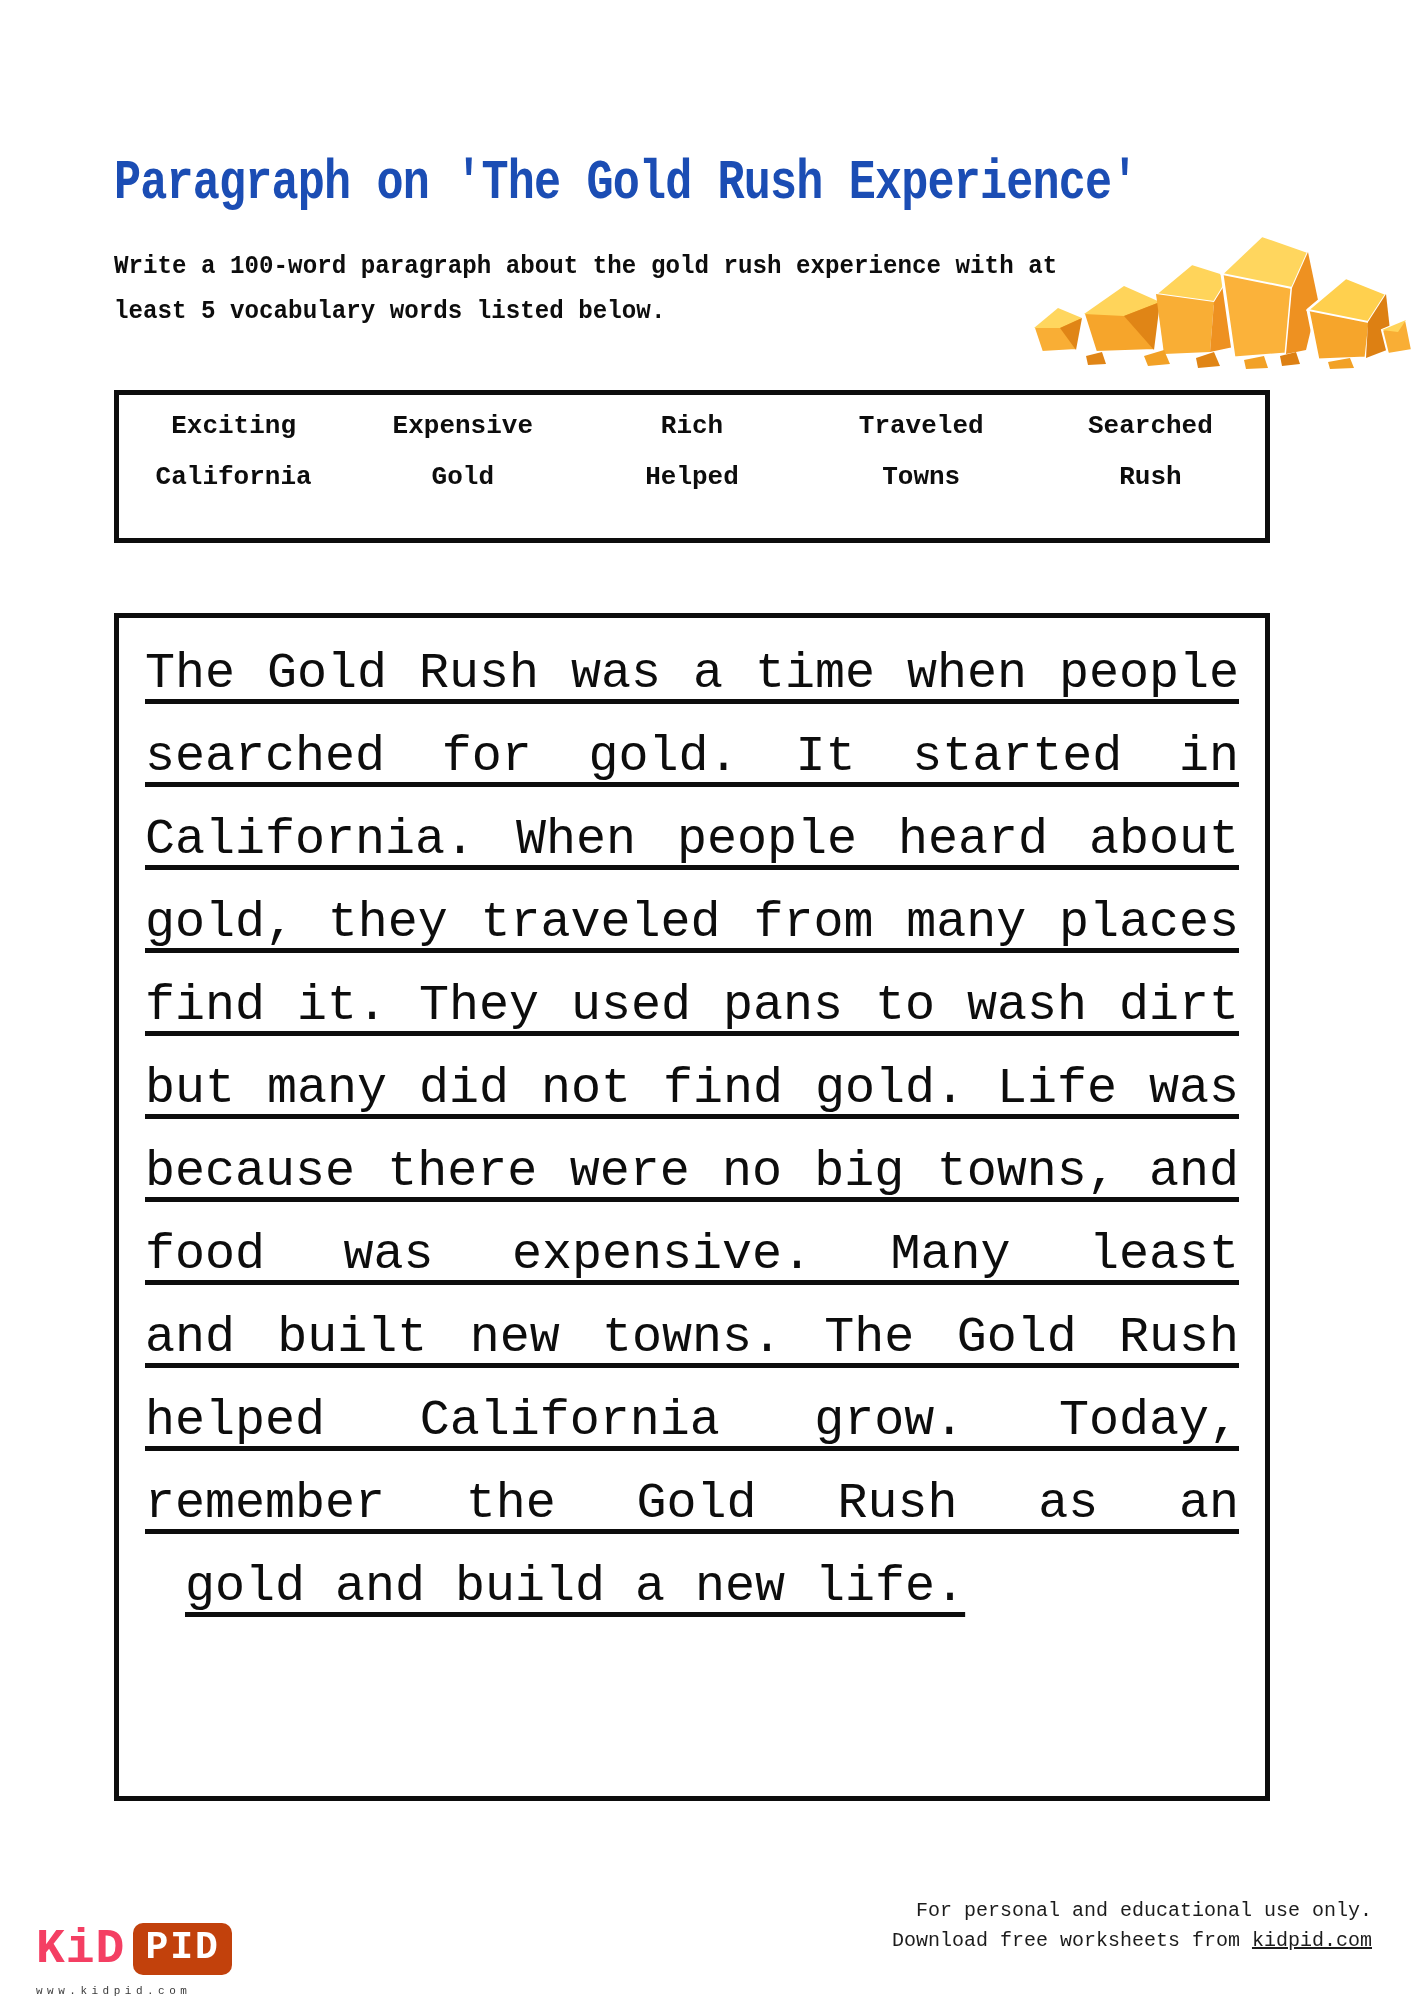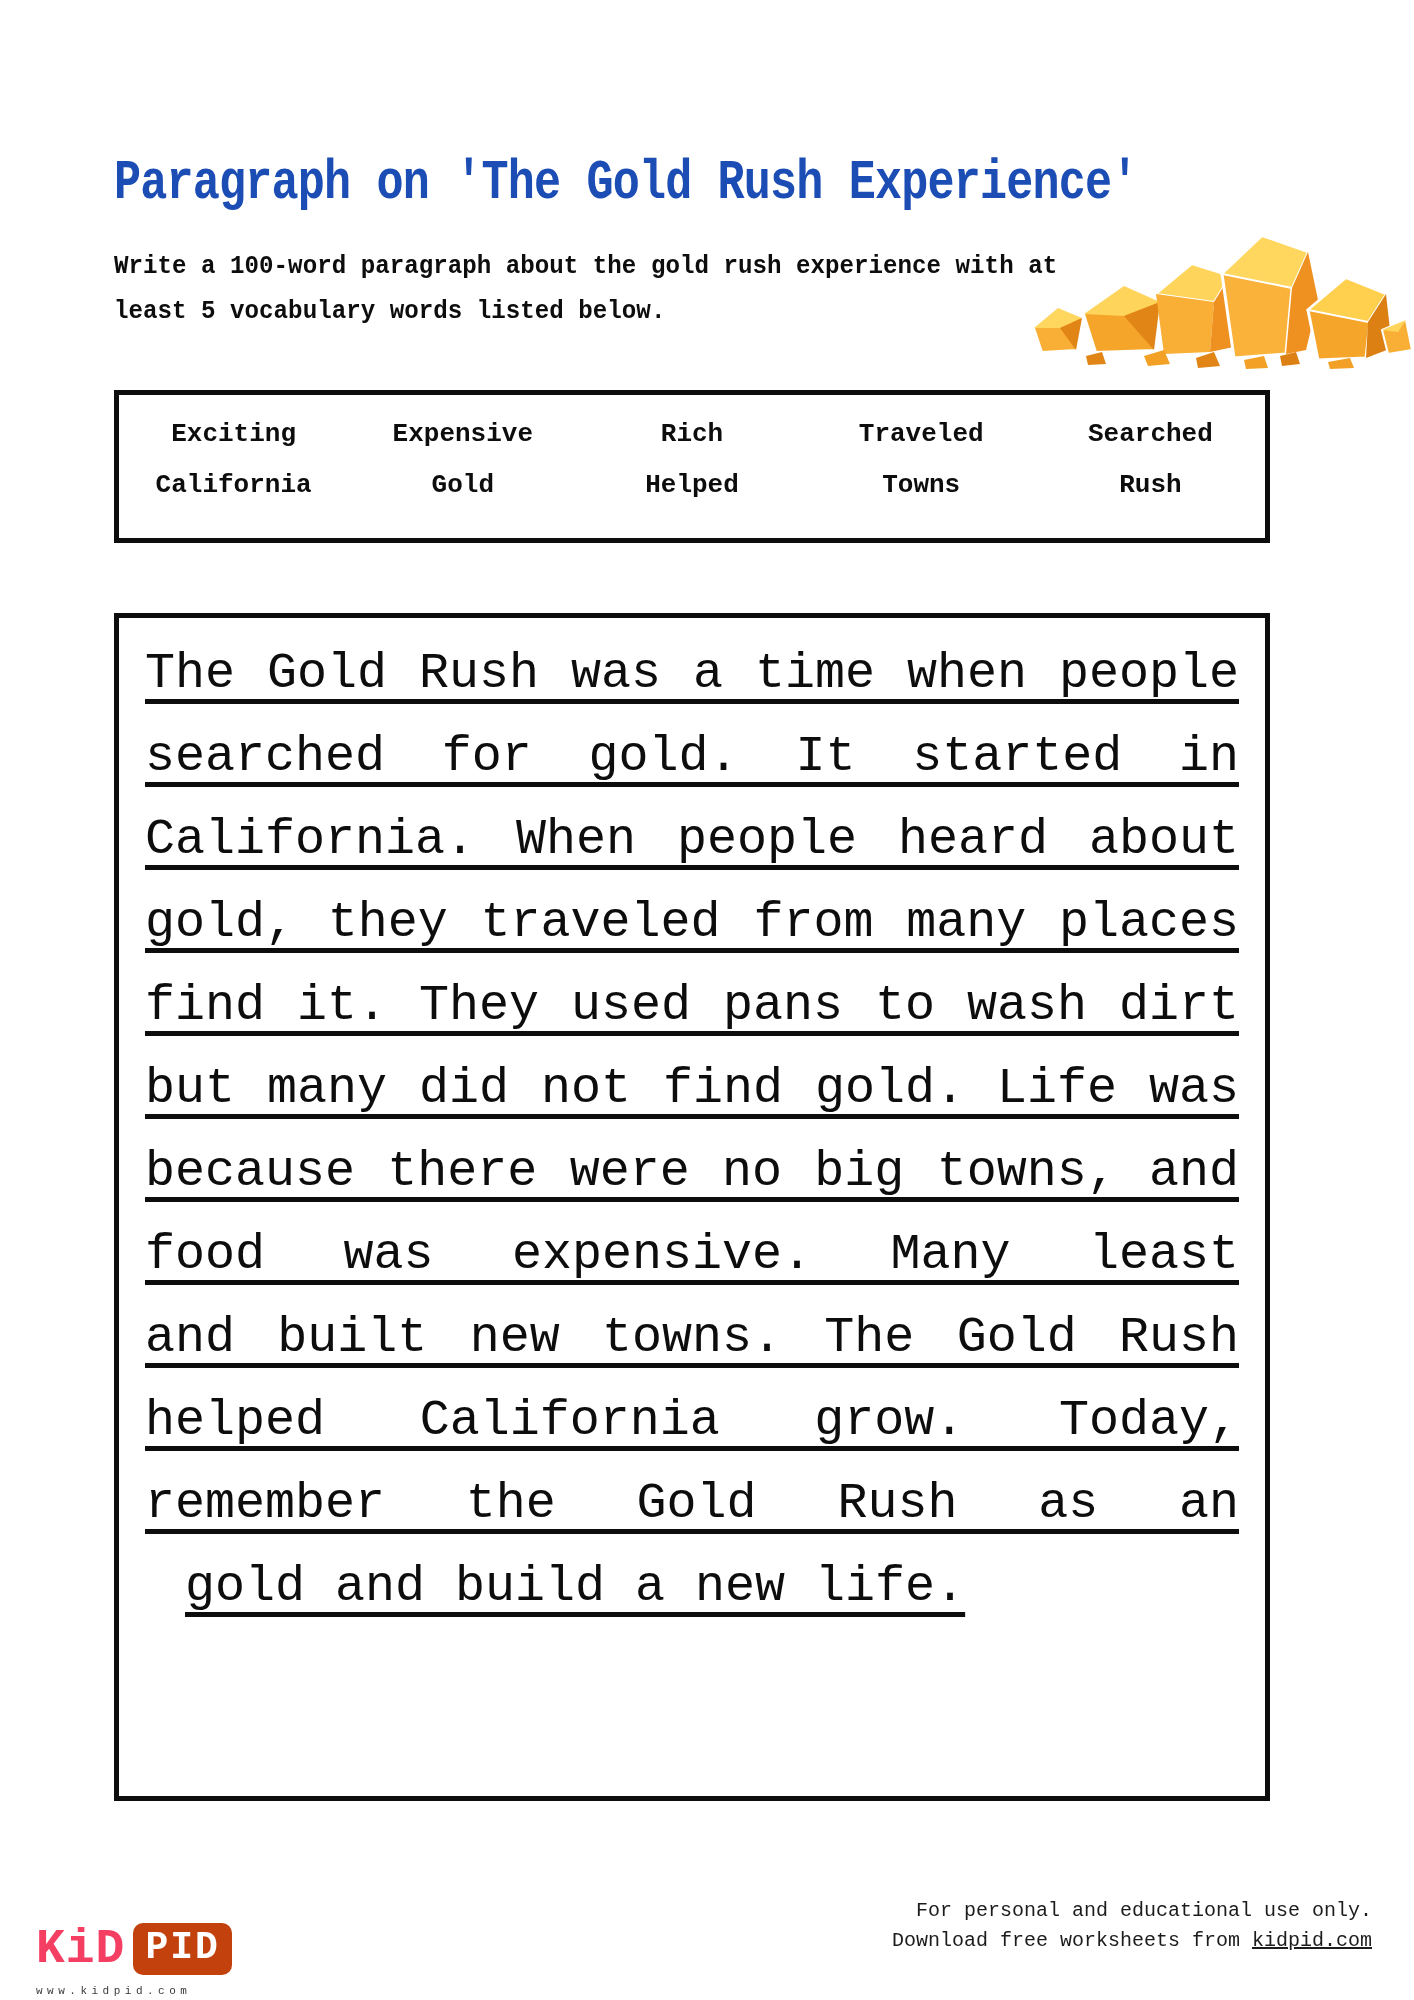--- a/index.html
+++ b/index.html
@@ -21,21 +21,21 @@
     white-space:nowrap; transform:scaleX(0.93); transform-origin:left top;
   }
 
   
   .nuggets { position:absolute; left:1028px; top:230px; width:386px; height:140px; }
 
   
   .vocab-box {
     position:absolute; left:114px; top:390px; width:1156px; height:153px;
     border:5px solid #0d0d0d; box-sizing:border-box;
-    display:flex; flex-direction:column; padding-top:24px; gap:21px;
+    display:flex; flex-direction:column; padding-top:16px; gap:21px;
   }
   .vocab-row { display:flex; }
   .vocab-cell {
     flex:1; text-align:center; font-size:26px; font-weight:bold;
     color:#0d0d0d; line-height:30px;
   }
 
   
   .para-box {
     position:absolute; left:114px; top:613px; width:1156px; height:1188px;

